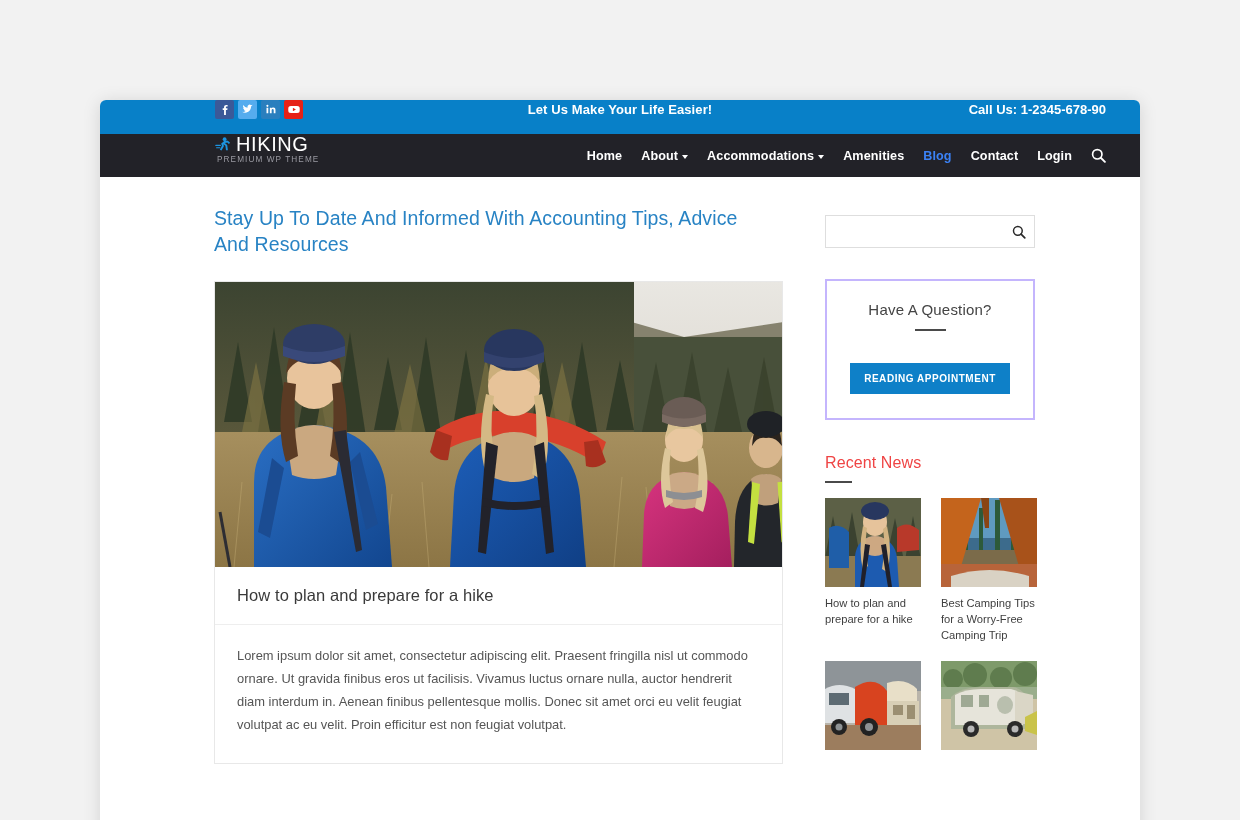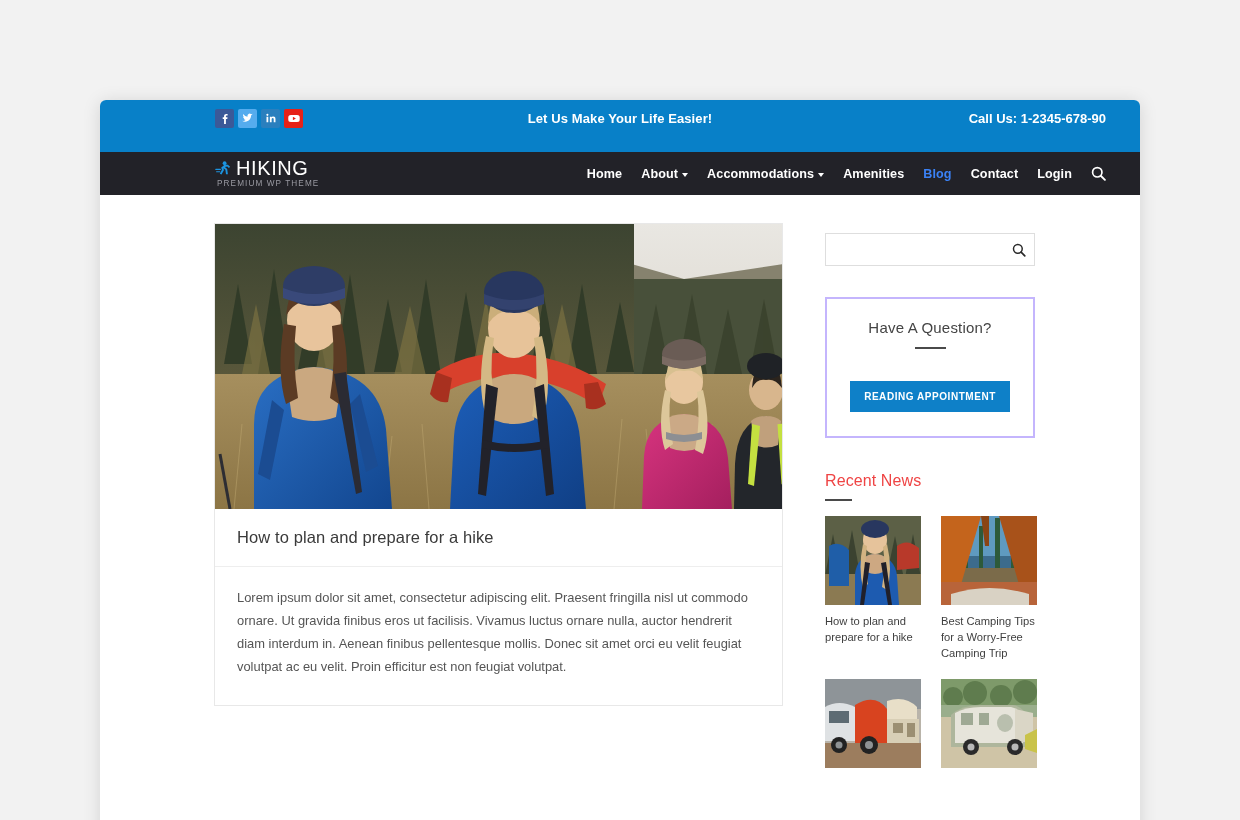--- a/index.html
+++ b/index.html
@@ -19,21 +19,21 @@
     width: 1040px;
     min-height: 760px;
     background: #ffffff;
     border-radius: 6px 6px 0 0;
     box-shadow: 0 2px 18px rgba(0,0,0,0.13);
     overflow: hidden;
   }
 
   
   .topbar {
-    height: 52px;
+    height: 34px;
     background: #0880c8;
     display: flex;
     align-items: center;
     padding: 0 18px 16px 10px;
     position: relative;
     gap: 28px;
   }
   .social-group { display: flex; gap: 4px; margin-left: 105px; }
   .social-ico {
     width: 19px; height: 19px;
@@ -67,21 +67,20 @@
     position: relative;
     z-index: 2;
     padding-right: 16px;
   }
 
   
   .navbar {
     height: 43px;
     background: #222228;
     display: flex;
-    align-items: center;
     padding: 0 18px 0 10px;
   }
   .logo {
     margin-left: 105px;
     display: flex;
     flex-direction: column;
     line-height: 1;
     cursor: pointer;
   }
   .logo-row { display: flex; align-items: center; gap: 4px; }
@@ -370,20 +369,21 @@
           <circle cx="6.7" cy="6.7" r="5" fill="none" stroke="#ffffff" stroke-width="1.8"></circle>
           <line x1="10.4" y1="10.4" x2="14.8" y2="14.8" stroke="#ffffff" stroke-width="2" stroke-linecap="round"></line>
         </svg>
       </div>
     </div>
   </div>
 
   <div class="content">
 
     <div class="col-main">
+      <h1 class="page-title">Stay Up To Date And Informed With Accounting Tips, Advice And Resources</h1>
 
       <div class="post-card">
         <div class="post-img">
           <svg viewBox="0 0 569 285" preserveAspectRatio="xMidYMid slice" aria-hidden="true">
             <defs>
               <linearGradient id="sky" x1="0" y1="0" x2="0" y2="1">
                 <stop offset="0" stop-color="#e9e7e2"></stop>
                   <stop offset="1" stop-color="#cfc8bb"></stop>
               </linearGradient>
               <linearGradient id="forest" x1="0" y1="0" x2="0" y2="1">

